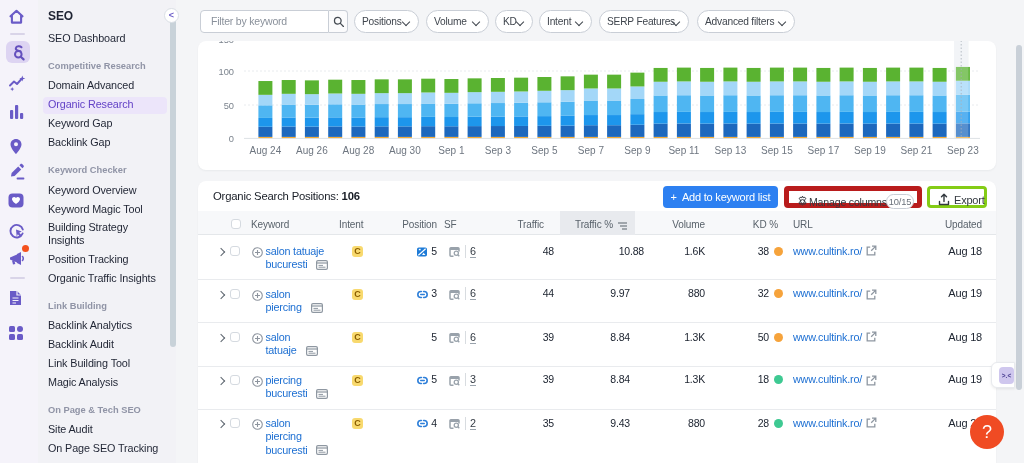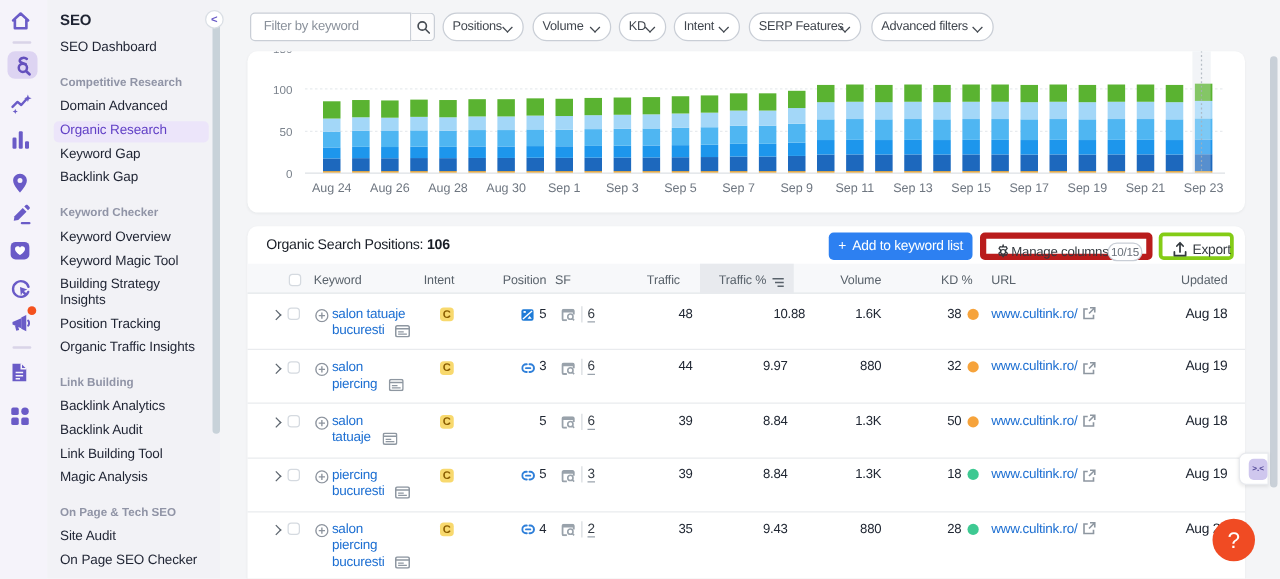--- a/index.html
+++ b/index.html
@@ -134,21 +134,21 @@
   <div class="item" style="top:234px">Insights</div>
   <div class="item" style="top:253px">Position Tracking</div>
   <div class="item" style="top:272px">Organic Traffic Insights</div>
   <div class="label" style="top:301px">Link Building</div>
   <div class="item" style="top:319px">Backlink Analytics</div>
   <div class="item" style="top:338px">Backlink Audit</div>
   <div class="item" style="top:357px">Link Building Tool</div>
   <div class="item" style="top:376px">Magic Analysis</div>
   <div class="label" style="top:405px">On Page &amp; Tech SEO</div>
   <div class="item" style="top:423px">Site Audit</div>
-  <div class="item" style="top:442px">On Page SEO Checker</div>
+  <div class="item" style="top:442px">On Page SEO Tracking</div>
 </div>
 <div id="sbthumb"></div>
 <div id="collapse">&lt;</div>
 
 <div id="filterbar">
   <div class="abs" style="left:200px; top:10px; width:129px; height:23px; background:#fff; border:1px solid #c9ced6; border-radius:4px 0 0 4px; font-size:10.5px; letter-spacing:-0.2px; color:#8a919b; line-height:21px; padding-left:10px;">Filter by keyword</div>
   <div class="abs" style="left:329px; top:10px; width:19px; height:23px; background:#fbfbfc; border:1px solid #c9ced6; border-left:none; border-radius:0 4px 4px 0;">
     <svg style="position:absolute;left:4px;top:5px" width="12" height="12" viewBox="0 0 13 13">
         <circle cx="5.2" cy="5.2" r="3.6" fill="none" stroke="#454b52" stroke-width="1.4"></circle>
         <path d="M8 8 L11.3 11.3" stroke="#454b52" stroke-width="1.4" stroke-linecap="round"></path>

